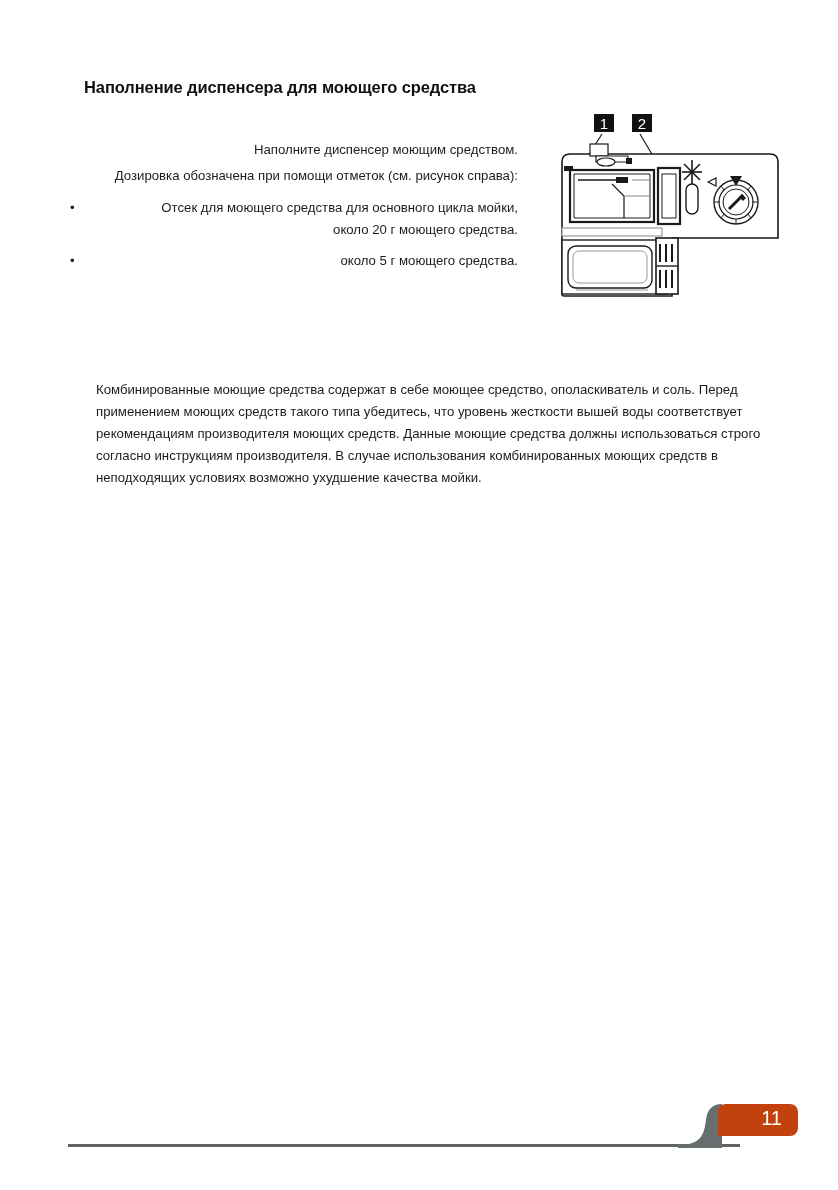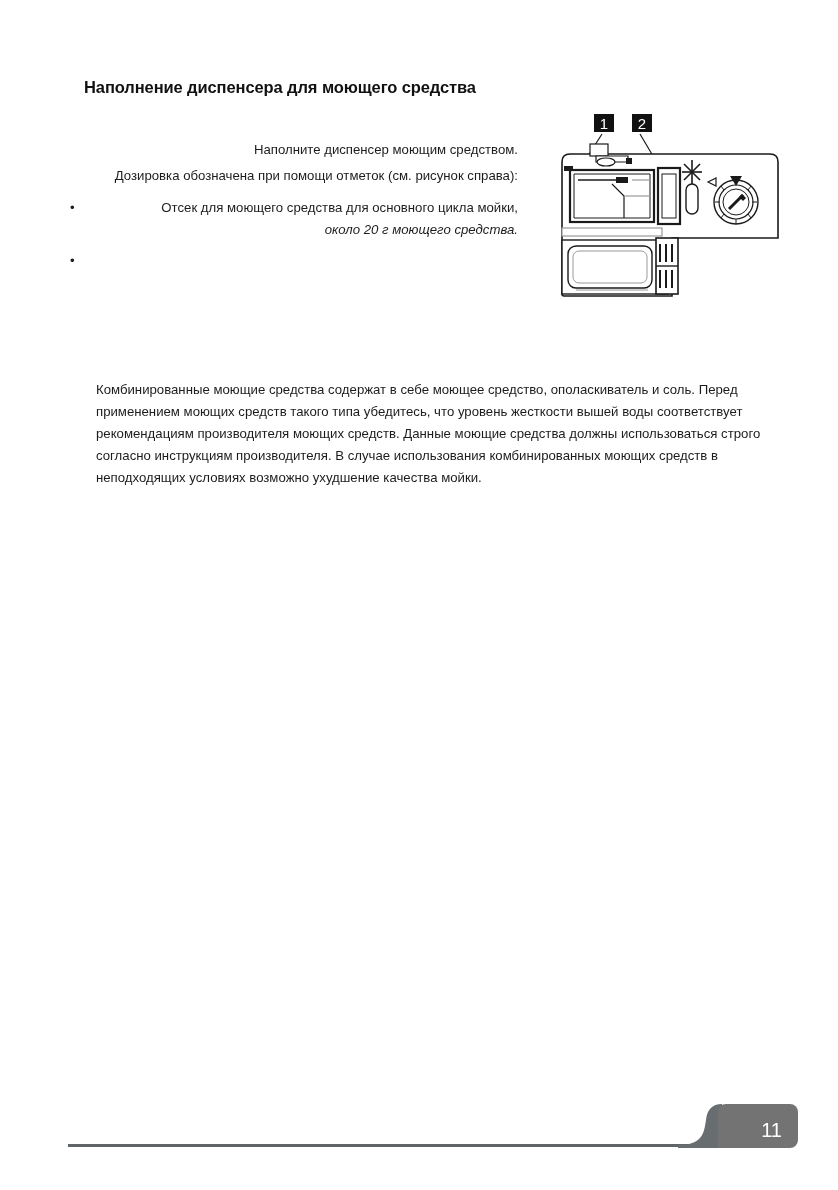--- a/index.html
+++ b/index.html
@@ -54,21 +54,21 @@
     padding-left: 26px;
     position: relative;
   }
   .bullet-dot {
     position: absolute;
     left: 2px;
     top: 0;
     font-size: 13.2px;
     line-height: 22px;
   }
-  .bullet-cont { display: block; font-style: italic; }
+  .bullet-cont { display: block; }
 
   
   #figure {
     position: absolute;
     left: 556px;
     top: 110px;
     width: 232px;
     height: 192px;
   }
   #figure svg { display: block; }
@@ -80,22 +80,22 @@
     top: 1144px;
     width: 672px;
     height: 3px;
     background: #5f6567;
   }
   #page-tab {
     position: absolute;
     left: 718px;
     top: 1104px;
     width: 80px;
-    height: 44px;
-    background: #737373;
+    height: 32px;
+    background: #c2410c;
     border-radius: 8px 8px 8px 0;
     box-sizing: border-box;
   }
   #page-tab-curve {
     position: absolute;
     left: 678px;
     top: 1104px;
     width: 44px;
     height: 44px;
     overflow: hidden;
@@ -127,20 +127,21 @@
       <span class="bullet-dot">•</span>
       <span>Отсек для моющего средства для основного цикла мойки,</span>
     </span>
     <span class="bullet-cont">около 20 г моющего средства.</span>
   </div>
 
   <div class="para narrow" id="bullet-two">
     <span class="bullet-first">
       <span class="bullet-dot">•</span>
     </span>
+    <span class="bullet-cont">около 5 г моющего средства.</span>
   </div>
 
   <div id="figure">
     <svg width="232" height="192" viewBox="0 0 232 192" xmlns="http://www.w3.org/2000/svg">
       <g fill="none" stroke="#1a1a1a" stroke-width="1.5">
 
         <line x1="46" y1="24" x2="18" y2="68" stroke-width="1.2"></line>
         <line x1="84" y1="24" x2="110" y2="68" stroke-width="1.2"></line>
 
         <path d="M6,52 Q6,44 14,44 L214,44 Q222,44 222,52 L222,128 L116,128 L116,186

